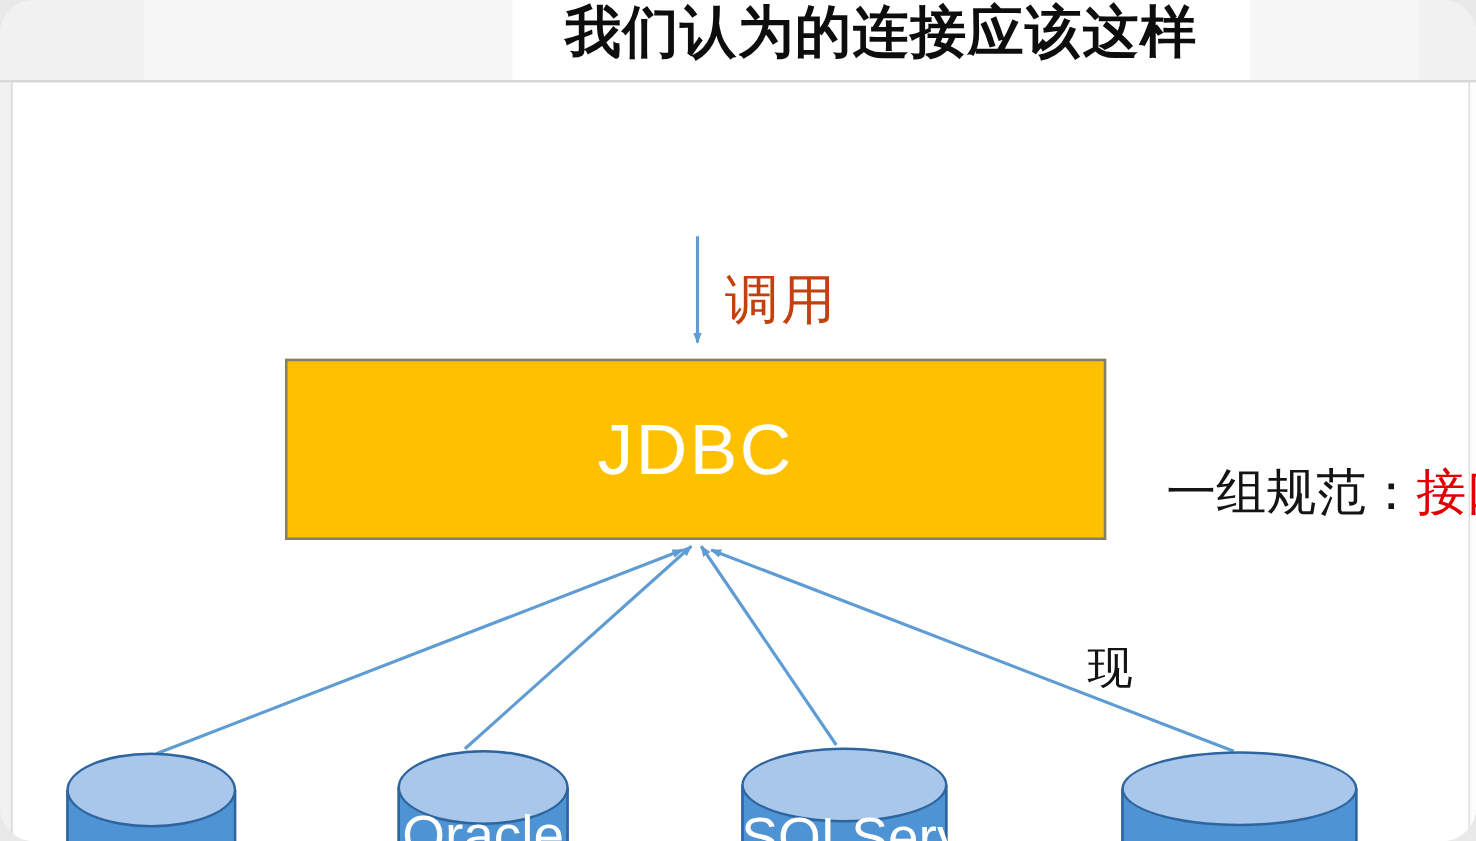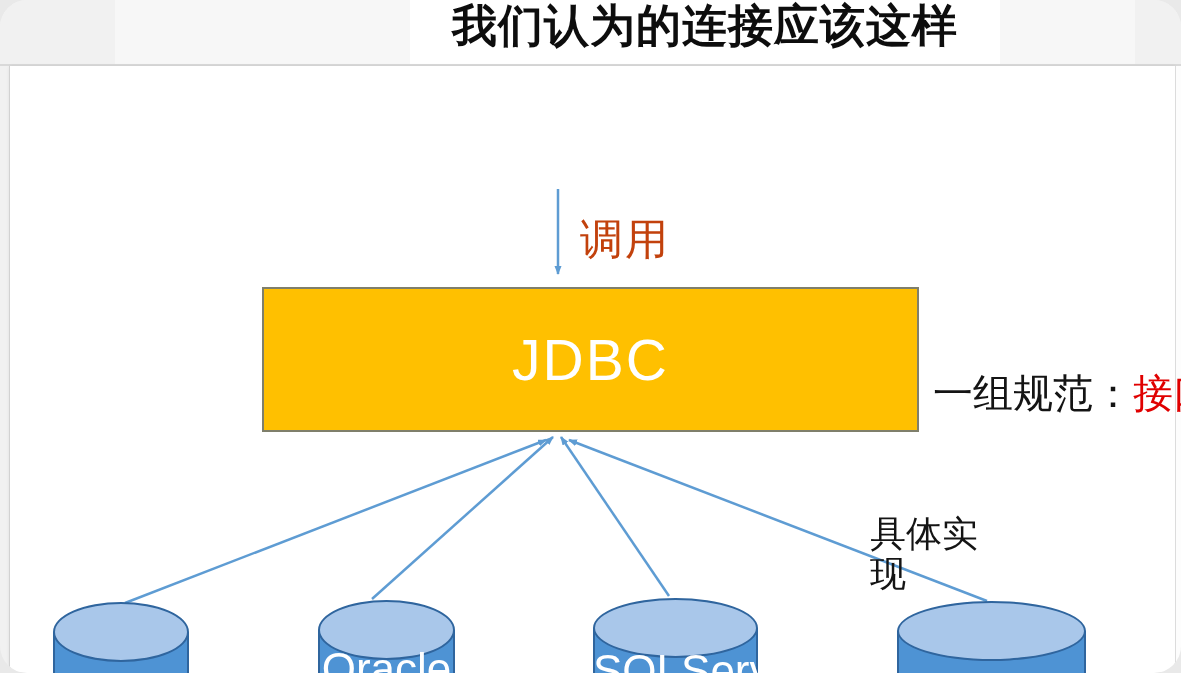--- a/index.html
+++ b/index.html
@@ -22,21 +22,21 @@
 
   
   .arrows{position:absolute;left:0;top:0;width:1181px;height:673px;z-index:4;pointer-events:none;}
 
   
   .java-box{position:absolute;left:232px;top:71px;width:653px;height:117px;background:#5B9BD5;
     border:1.5px solid #41719C;box-sizing:border-box;z-index:5;display:flex;align-items:center;justify-content:center;}
   .java-label{color:#ffffff;font-size:33px;font-family:"Liberation Sans",sans-serif;letter-spacing:1px;}
 
   .jdbc-box{position:absolute;left:228px;top:287px;width:657px;height:145px;background:#FFC000;
-    border:2px solid #7F7F6B;box-sizing:border-box;z-index:5;display:flex;align-items:center;justify-content:center;margin-left:34px;}
+    border:2px solid #7F7F6B;box-sizing:border-box;z-index:5;display:flex;align-items:center;justify-content:center;}
   .jdbc-label{color:#ffffff;font-size:57px;font-family:"Liberation Sans",sans-serif;letter-spacing:2px;}
 
   
   .call-label{position:absolute;left:580px;top:211px;font-family:"Liberation Serif",serif;
     font-size:43px;color:#c2410c;z-index:5;letter-spacing:2px;}
   .spec-note{position:absolute;left:933px;top:366px;font-family:"Liberation Serif",serif;
     font-size:40px;color:#141414;z-index:5;white-space:nowrap;}
   .spec-note .hl{color:#E00000;}
   .impl-note{position:absolute;left:870px;top:514px;width:130px;font-family:"Liberation Serif",serif;
     font-size:36px;line-height:1.12;color:#141414;z-index:6;}
@@ -91,21 +91,20 @@
 
   <div class="call-label">调用</div>
 
   <div class="jdbc-box">
     <span class="jdbc-label">JDBC</span>
   </div>
 
   <div class="spec-note"><span>一组规范：</span><span class="hl">接口</span></div>
 
   <div class="impl-note">
-    <div>具体实</div>
     <div>现</div>
   </div>
 
   <div class="cyl" id="cyl-1">
     <div class="cyl-body"></div>
     <div class="cyl-top"></div>
     <div class="cyl-label"></div>
   </div>
   <div class="cyl" id="cyl-2">
     <div class="cyl-body"></div>

